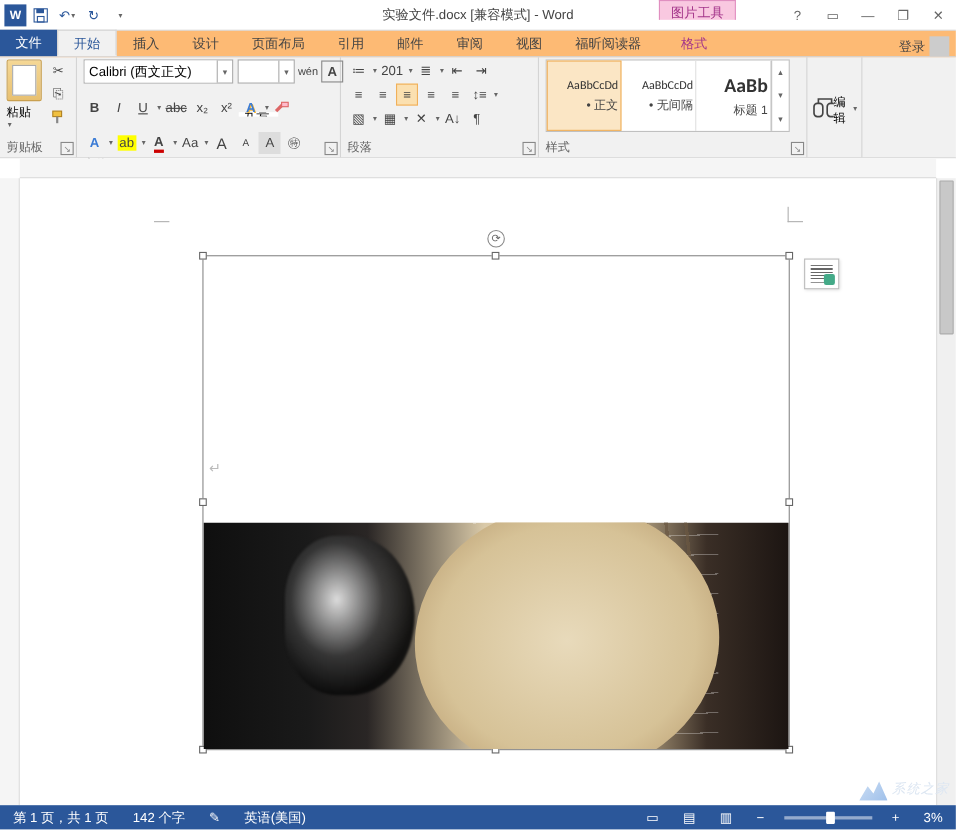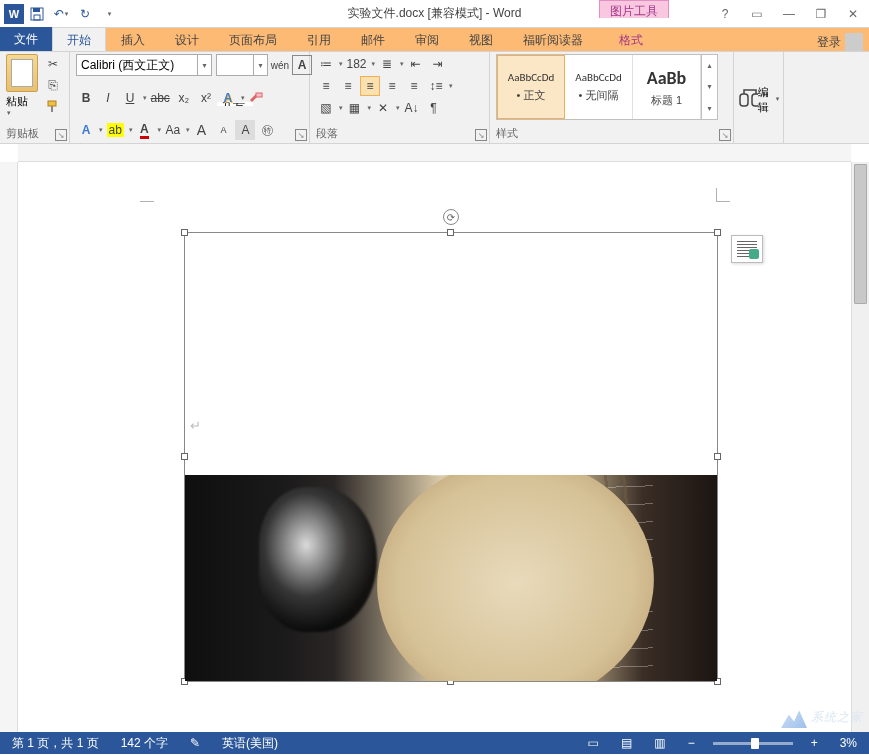--- a/index.html
+++ b/index.html
@@ -39,21 +39,21 @@
 .font-dd { width: 14px; border-left: 1px solid #ababab; display: flex; align-items: center; justify-content: center; cursor: pointer; font-size: 8px; color: #666; }
 .size-box { display: flex; border: 1px solid #ababab; background: #fff; height: 22px; margin-left: 2px; }
 .size-name { width: 36px; padding: 2px 4px; border: none; outline: none; margin-top: 47px; }
 
 .row { display: flex; gap: 2px; align-items: center; }
 .btn { min-width: 20px; height: 20px; display: flex; align-items: center; justify-content: center; cursor: pointer; color: #444; padding: 0 2px; }
 .btn.active { border: 1px solid #f0b05a; background: #fbe0b0; }
 .dd-arrow { font-size: 7px; color: #666; margin-left: 1px; }
 
 .styles-gallery { display: flex; border: 1px solid #c0c0c0; background: #fff; height: 66px; }
-.style-item { width: 68px; border-right: 1px solid #e0e0e0; display: flex; flex-direction: column; align-items: center; justify-content: center; cursor: pointer; padding: 2px; }
+.style-item { width: 68px; border-right: 1px solid #e0e0e0; display: flex; flex-direction: column; align-items: flex-end; justify-content: center; cursor: pointer; padding: 2px; }
 .style-item.sel { border: 1px solid #f0b05a; background: #fbe6c5; }
 .style-preview { font-family: Calibri; color: #333; }
 .style-label { font-size: 11px; color: #444; margin-top: 4px; }
 .gallery-more { width: 16px; display: flex; flex-direction: column; border-left: 1px solid #c0c0c0; }
 .gallery-more div { flex:1; display:flex; align-items:center; justify-content:center; cursor:pointer; font-size:8px; color:#666; }
 
 .edit-col { display: flex; flex-direction: row; align-items: center; }
 
 .doc-area { position: absolute; top: 144px; left: 0; right: 0; bottom: 24px; background: #fff; overflow: hidden; }
 .ruler-v { position: absolute; left: 0; top: 18px; bottom: 0; width: 18px; background: #f5f5f5; border-right: 1px solid #ddd; }
@@ -219,21 +219,21 @@
     </div>
     <div class="group-label">字体</div>
     <div class="launcher">↘</div>
   </div>
 
   <div class="group" style="width:180px">
     <div class="group-content" style="flex-direction:column;gap:2px">
       <div class="row">
         <div class="btn">≔</div>
           <span class="dd-arrow">▾</span>
-        <div class="btn">182</div>
+        <div class="btn">201</div>
           <span class="dd-arrow">▾</span>
         <div class="btn">≣</div>
           <span class="dd-arrow">▾</span>
         <div class="btn">⇤</div>
         <div class="btn">⇥</div>
       </div>
       <div class="row">
         <div class="btn">≡</div>
         <div class="btn">≡</div>
         <div class="btn active">≡</div>

